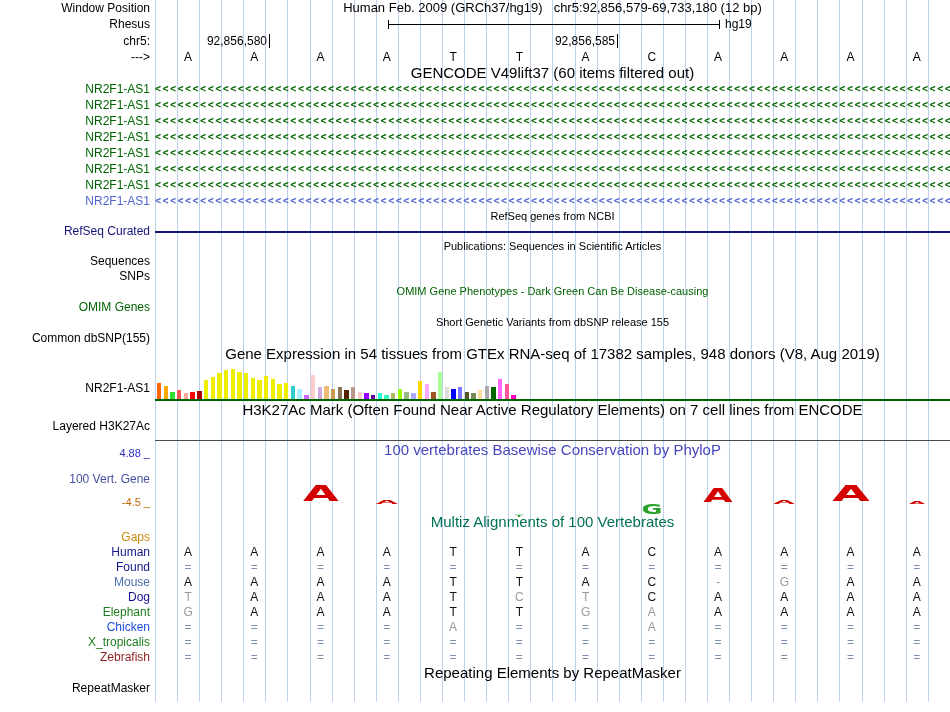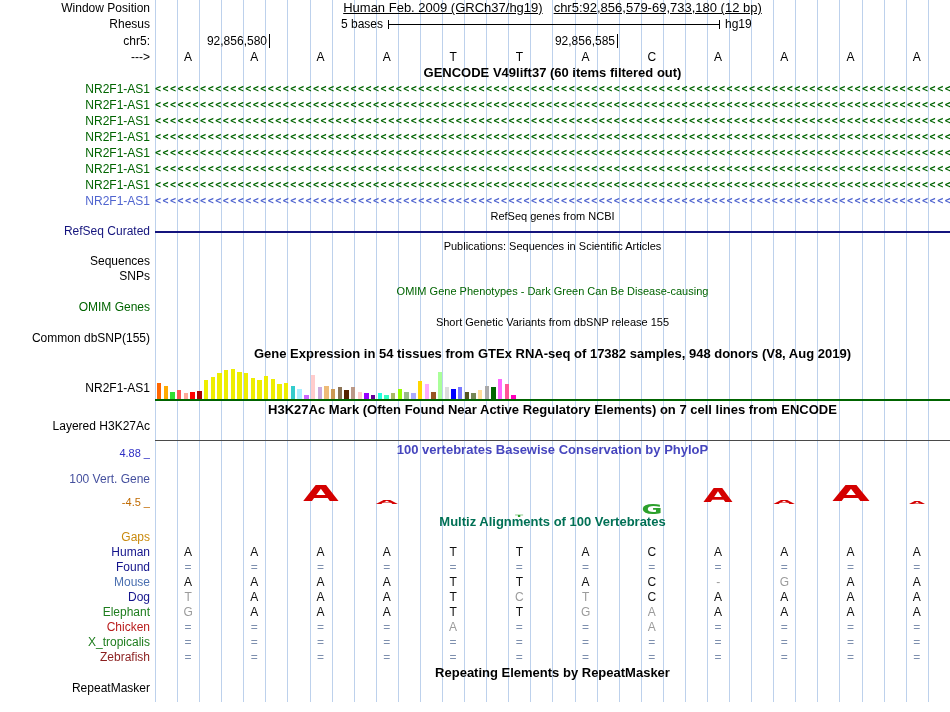--- a/index.html
+++ b/index.html
@@ -8,23 +8,23 @@
   .guidelines{position:absolute;left:155px;top:0;width:795px;height:702px;
         background:repeating-linear-gradient(to right,#bdd1ec 0,#bdd1ec 1px,transparent 1px,transparent 22.08px);
         pointer-events:none;}
   .row{position:relative;display:flex;}
   .h8{height:8px}.h15{height:15px}.h16{height:16px}.h17{height:17px}.h40{height:40px}.h72{height:72px}
   .lbl{width:155px;min-width:155px;box-sizing:border-box;text-align:right;padding-right:5px;
        font-size:12px;white-space:nowrap;overflow:hidden;}
   .lh15{line-height:15px}.lh16{line-height:16px}.lh17{line-height:17px}
   .trk{flex:1;position:relative;min-width:0;}
   .center{text-align:center;}
-  .t13{font-size:13px;line-height:16px;font-weight:bold;}
+  .t13{font-size:15px;line-height:16px;}
   .t11{font-size:11px;line-height:15px;}
-  .flexc{display:flex;justify-content:center;gap:11px;font-size:13px;line-height:16px;text-decoration:underline;}
+  .flexc{display:flex;justify-content:center;gap:11px;font-size:13px;line-height:16px;}
   .scale-text{position:absolute;left:0;top:0;width:228px;text-align:right;font-size:12px;line-height:17px;}
   .scalebar{position:absolute;left:233px;top:4px;width:330px;height:9px;
        border-left:1px solid #000;border-right:1px solid #000;
        background:linear-gradient(#000 0 0) center/100% 1px no-repeat;}
   .hg19{position:absolute;left:570px;top:0;font-size:12px;line-height:17px;}
   .tickl{position:absolute;top:1px;height:14px;line-height:14px;border-right:1px solid #000;
        text-align:right;padding-right:2px;font-size:12px;box-sizing:border-box;}
   .t1{left:0;width:115px;} .t2{left:330px;width:133px;}
   .cells{display:flex;width:100%;height:100%;}
   .cell{flex:1;text-align:center;font-size:12px;}
@@ -54,21 +54,20 @@
     <div class="lbl lh16">Window Position</div>
     <div class="trk flexc">
       <span>Human Feb. 2009 (GRCh37/hg19)</span>
       <span>chr5:92,856,579-69,733,180 (12 bp)</span>
     </div>
   </div>
 
   <div class="row h17">
     <div class="lbl lh17">Rhesus</div>
     <div class="trk">
-      <span class="scale-text">5 bases</span>
       <div class="scalebar"></div>
       <span class="hg19">hg19</span>
     </div>
   </div>
 
   <div class="row h16">
     <div class="lbl lh16">chr5:</div>
     <div class="trk">
       <div class="tickl t1">92,856,580</div>
       <div class="tickl t2">92,856,585</div>
@@ -377,21 +376,21 @@
             <span class="cell" style="color: rgb(155, 155, 155); line-height: 15px;">G</span>
             <span class="cell" style="color: rgb(155, 155, 155); line-height: 15px;">A</span>
             <span class="cell" style="color: rgb(17, 17, 17); line-height: 15px;">A</span>
             <span class="cell" style="color: rgb(17, 17, 17); line-height: 15px;">A</span>
             <span class="cell" style="color: rgb(17, 17, 17); line-height: 15px;">A</span>
             <span class="cell" style="color: rgb(17, 17, 17); line-height: 15px;">A</span>
           </div>
         </div>
       </div>
       <div class="row h15">
-        <div class="lbl lh15" style="color: #b91c1c;">Chicken</div>
+        <div class="lbl lh15" style="color: #1d4ed8;">Chicken</div>
         <div class="trk lh15">
           <div class="cells">
             <span class="cell" style="color: rgb(125, 143, 174); line-height: 15px;">=</span>
             <span class="cell" style="color: rgb(125, 143, 174); line-height: 15px;">=</span>
             <span class="cell" style="color: rgb(125, 143, 174); line-height: 15px;">=</span>
             <span class="cell" style="color: rgb(125, 143, 174); line-height: 15px;">=</span>
             <span class="cell" style="color: rgb(155, 155, 155); line-height: 15px;">A</span>
             <span class="cell" style="color: rgb(125, 143, 174); line-height: 15px;">=</span>
             <span class="cell" style="color: rgb(125, 143, 174); line-height: 15px;">=</span>
             <span class="cell" style="color: rgb(155, 155, 155); line-height: 15px;">A</span>

